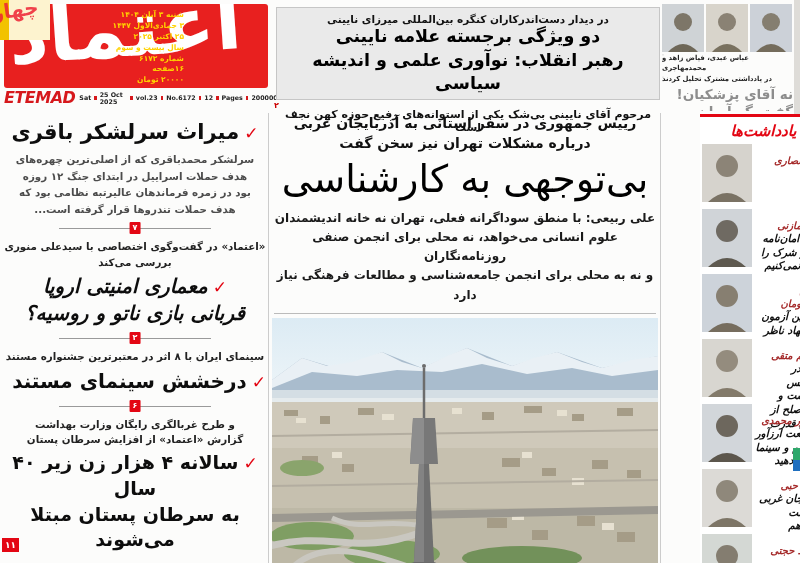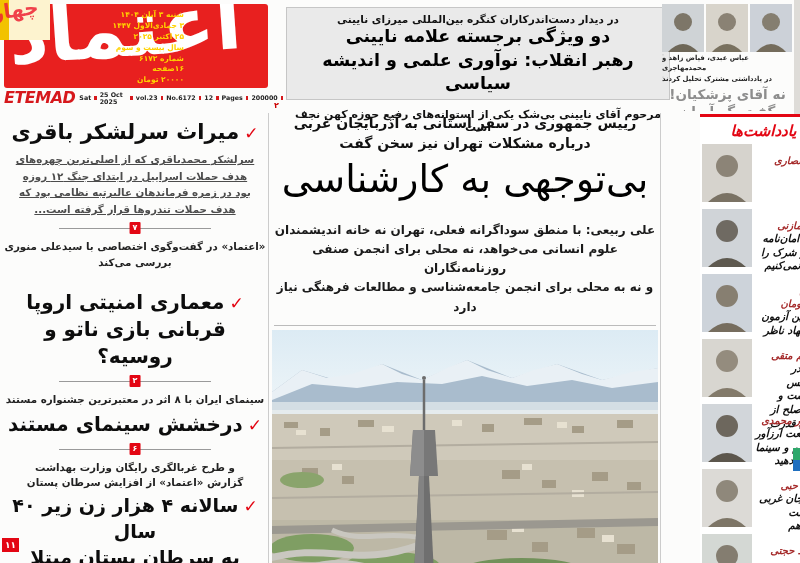--- a/index.html
+++ b/index.html
@@ -10,58 +10,58 @@
   .corner-ribbon .frag{position:absolute;left:-8px;top:-2px;font-size:20px;font-weight:bold;color:#e23;transform:rotate(-8deg);opacity:.85;}
   .corner-ribbon .ybar{position:absolute;left:0;top:0;width:9px;height:100%;background:#f2c200;}
   .mast-red{position:absolute;left:4px;top:4px;width:264px;height:84px;background:#e8201f;border-radius:3px;overflow:hidden;}
   .logo-fa{position:absolute;right:-4px;top:-26px;width:100%;text-align:left;color:#fff;font-size:78px;font-weight:bold;transform:rotate(-4deg);letter-spacing:-4px;line-height:1.3;}
   .mast-dates{position:absolute;left:92px;top:6px;width:88px;text-align:right;color:#ffd200;font-size:7.5px;font-weight:bold;line-height:1.45;}
   .mast-strip{position:absolute;left:4px;top:89px;width:264px;height:17px;display:flex;align-items:center;gap:4px;direction:ltr;}
   .logo-en{color:#d6181c;font-weight:bold;font-size:16px;letter-spacing:-.5px;font-style:italic;}
   .strip-info{display:flex;align-items:center;gap:3px;font-size:6.3px;color:#222;font-weight:bold;}
   .sq{width:4px;height:4px;background:#d6181c;display:inline-block;}
   
-  .top-gray{position:absolute;left:286px;top:7px;width:384px;height:93px;background:#eaeaea;border:1px solid #c6c6c6;text-align:center;box-sizing:border-box;padding-top:5px;}
+  .top-gray{position:absolute;left:276px;top:7px;width:384px;height:93px;background:#eaeaea;border:1px solid #c6c6c6;text-align:center;box-sizing:border-box;padding-top:5px;}
   .tg-kicker{font-size:10.5px;font-weight:bold;color:#111;}
   .tg-big{font-size:17.5px;font-weight:bold;color:#000;line-height:1.35;}
   .tg-foot{font-size:11px;font-weight:bold;color:#111;margin-top:12px;}
   .tg-ref{position:absolute;left:274px;top:101px;font-size:8px;color:#c00;font-weight:bold;}
   
   .top-right{position:absolute;left:662px;top:4px;width:131px;height:107px;overflow:hidden;}
   .tr-photos{display:flex;gap:2px;direction:ltr;}
   .tr-photos svg{display:block;}
   .tr-caption{font-size:6.8px;font-weight:bold;color:#222;text-align:left;line-height:1.4;margin-top:2px;}
-  .tr-head{font-size:13.5px;font-weight:bold;color:#8d8d8d;text-align:center;line-height:1.25;margin-top:1px;}
+  .tr-head{font-size:13.5px;font-weight:bold;color:#8d8d8d;text-align:right;line-height:1.25;margin-top:1px;}
   .tr-watermark{position:absolute;left:2px;top:30px;transform:rotate(90deg);transform-origin:left top;font-size:8px;color:rgba(140,140,140,.35);letter-spacing:1px;}
   
   .vline{position:absolute;top:113px;bottom:0;width:1px;background:#ccc;}
   .edge-right{position:absolute;right:0;top:0;width:6px;height:100%;background:#dedcd8;}
   .mark-green{position:absolute;right:0;top:448px;width:7px;height:12px;background:#2fa86c;z-index:4;}
   .mark-blue{position:absolute;right:0;top:460px;width:7px;height:11px;background:#1f6fbf;z-index:4;}
   
   .sidebar{position:absolute;left:700px;top:114px;width:129px;bottom:0;border-top:3px solid #e30613;border-right:2px solid #d946ef;box-sizing:border-box;overflow:hidden;background:#fff;font-style:italic;}
   .sb-title{color:#e30613;font-size:15px;font-weight:bold;text-align:center;margin:5px 0 4px;}
   .sb-entry{display:flex;gap:3px;height:63px;margin:0 2px 2px 2px;align-items:flex-start;}
   .sb-photo{flex:0 0 50px;}
   .sb-txt{flex:1;text-align:right;padding-top:1px;}
   .sb-num{color:#e30613;font-size:9px;font-weight:bold;line-height:1;}
   .sb-author{color:#a52a2a;font-size:10px;font-weight:bold;line-height:1.3;}
   .sb-head{color:#111;font-size:10.5px;font-weight:bold;line-height:1.3;}
   
   .lead{position:absolute;left:272px;top:114px;width:386px;text-align:center;}
   .lead-kicker{font-size:14px;font-weight:bold;color:#111;line-height:1.4;}
   .lead-headline{font-size:38px;font-weight:normal;color:#000;letter-spacing:-1px;margin-top:4px;line-height:1.2;}
-  .lead-deck{font-size:12px;font-weight:bold;color:#1a1a1a;line-height:1.6;margin-top:18px;}
+  .lead-deck{font-size:12px;font-weight:bold;color:#1a1a1a;line-height:1.6;margin-top:6px;}
   .lead-rule{height:1px;background:#bbb;margin:8px 2px 0;}
   .lead-photo{position:relative;margin-top:4px;width:386px;height:250px;overflow:hidden;}
   
   .leftcol{position:absolute;left:4px;top:112px;width:262px;text-align:center;}
   .lc-title{font-size:19px;font-weight:bold;color:#0d0d0d;line-height:1.35;}
   .check{color:#e30613;font-weight:bold;margin-left:5px;font-size:17px;}
-  .lc-body{font-size:10.3px;font-weight:bold;color:#4c4c4c;line-height:1.6;margin:5px 10px 0;text-decoration:underline;}
+  .lc-body{font-size:10.3px;font-weight:bold;color:#4c4c4c;line-height:1.6;margin:5px 10px 0;}
   .lc-kicker{font-size:10.3px;font-weight:bold;color:#222;line-height:1.5;}
   .divider{position:relative;height:1px;background:#9a9a9a;margin:11px 55px 10px;}
   .divider .badge{position:absolute;left:50%;top:-6px;transform:translateX(-50%);background:#e30613;color:#fff;font-size:8px;font-weight:bold;line-height:1;padding:2px 3px;border-radius:1px;}
   .corner-badge{position:absolute;left:2px;top:538px;background:#e30613;color:#fff;font-size:9px;font-weight:bold;padding:2px 3px;z-index:4;}
 </style>
 </head>
 <body>
 
 <div class="page">
 
@@ -330,32 +330,32 @@
         <span class="check">✓</span><span>میراث سرلشکر باقری</span>
       </div>
       <div class="lc-body">سرلشکر محمدباقری که از اصلی‌ترین چهره‌های هدف حملات اسراییل در ابتدای جنگ ۱۲ روزه بود در زمره فرماندهان عالیرتبه نظامی بود که هدف حملات تندروها قرار گرفته است...</div>
       <div class="divider">
           <span class="badge">۷</span>
         </div>
     </div>
 
     <div>
       <div class="lc-kicker">«اعتماد» در گفت‌وگوی اختصاصی با سیدعلی منوری بررسی می‌کند</div>
-      <div class="lc-title" style="font-size:20px;margin-top:19px;">
+      <div class="lc-title" style="font-size:20px;margin-top:3px;font-style:italic;">
         <span class="check">✓</span><span>معماری امنیتی اروپا</span><br>
         <span>قربانی بازی ناتو و روسیه؟</span>
       </div>
       <div class="divider">
           <span class="badge">۲</span>
         </div>
     </div>
 
     <div>
       <div class="lc-kicker">سینمای ایران با ۸ اثر در معتبرترین جشنواره مستند</div>
-      <div class="lc-title" style="font-size:20px;margin-top:3px;">
+      <div class="lc-title" style="font-size:20px;margin-top:3px;text-align:right;">
         <span class="check">✓</span><span>درخشش سینمای مستند</span>
       </div>
       <div class="divider">
           <span class="badge">۶</span>
         </div>
     </div>
 
     <div>
       <div class="lc-kicker">و طرح غربالگری رایگان وزارت بهداشت</div>
       <div class="lc-kicker">گزارش «اعتماد» از افزایش سرطان پستان</div>

